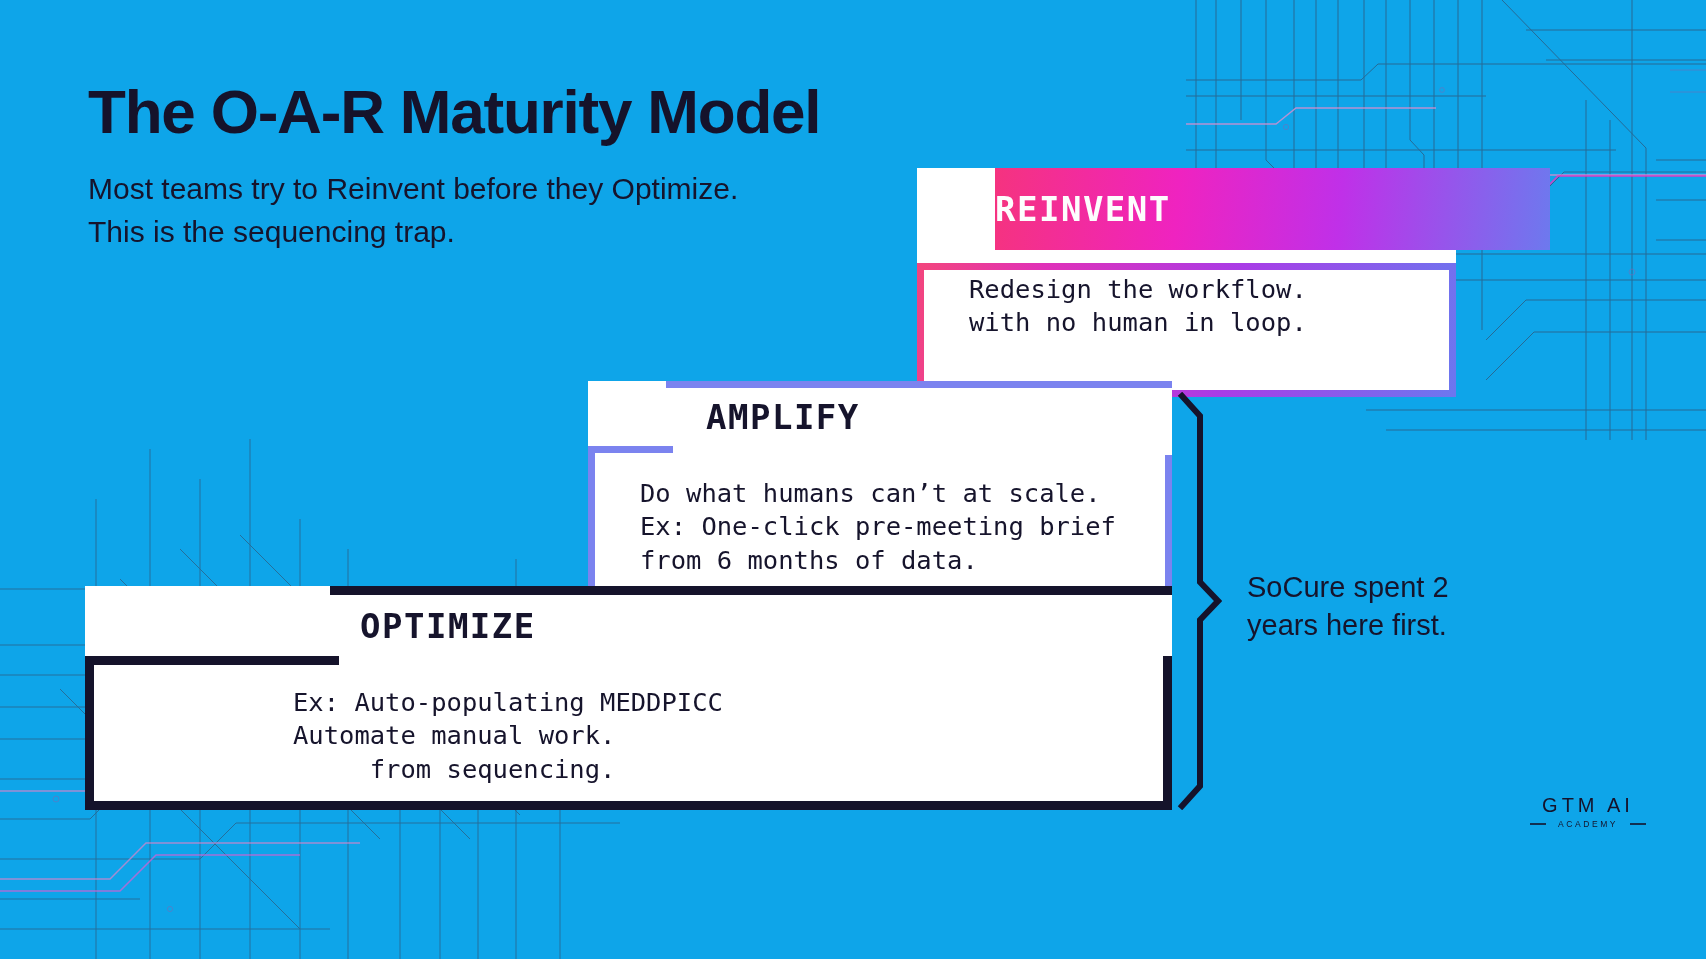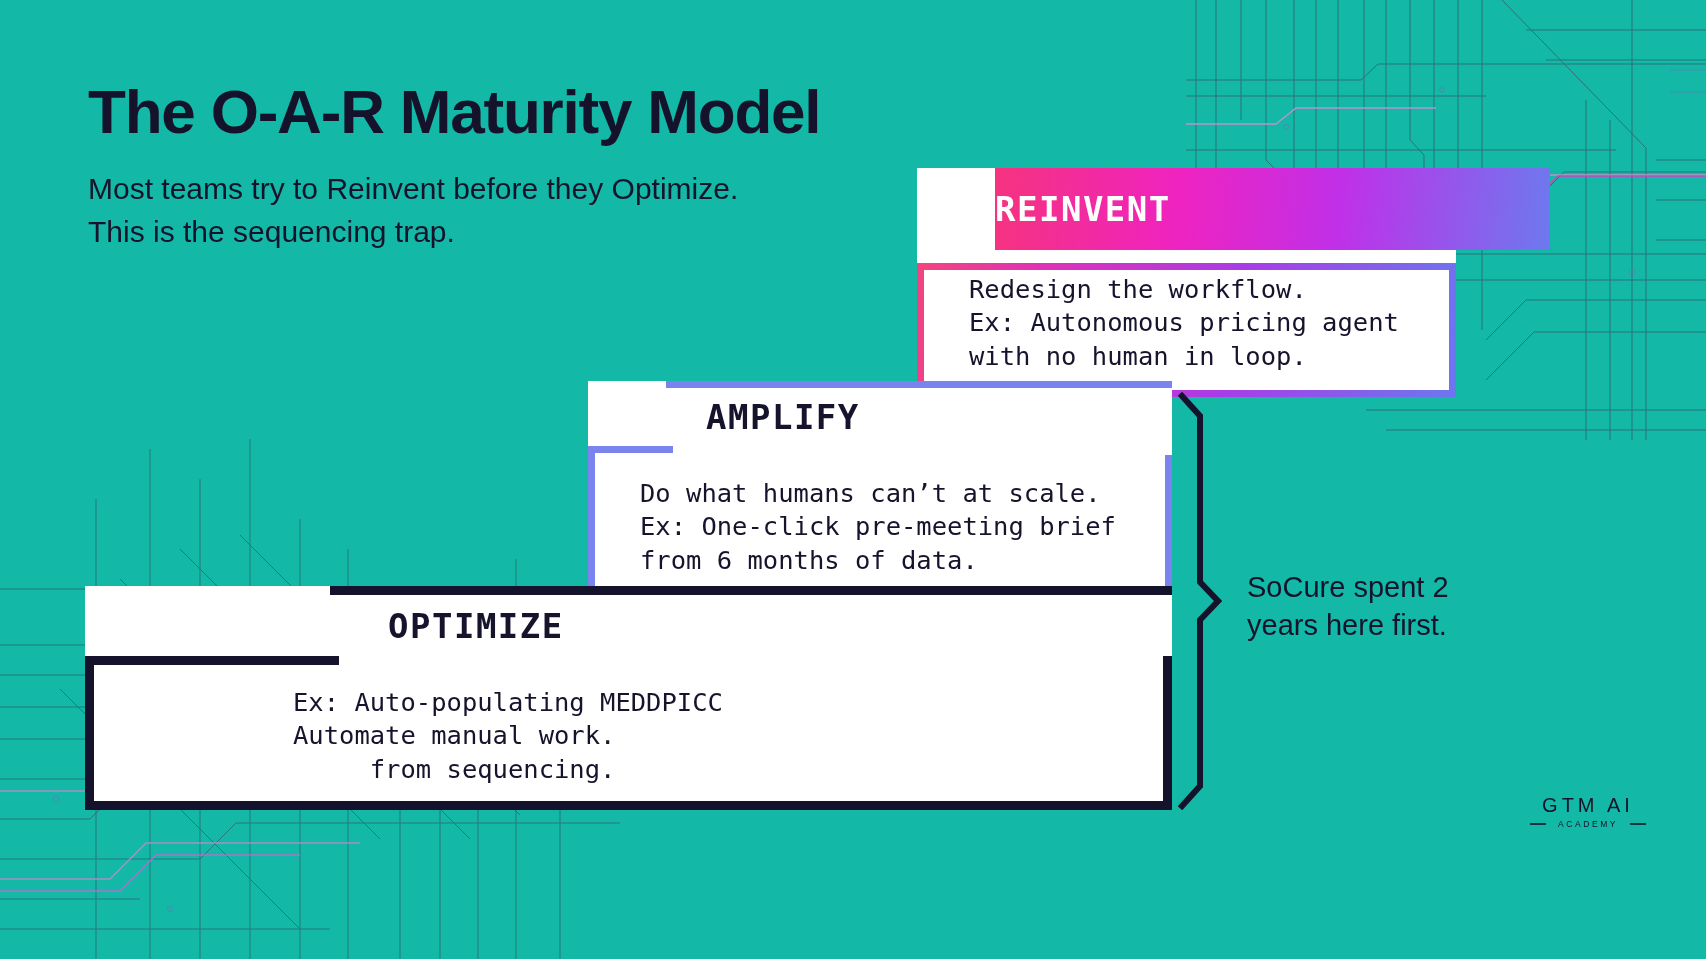--- a/index.html
+++ b/index.html
@@ -7,21 +7,21 @@
     padding: 0;
     background: #ffffff;
   }
   body {
     font-family: "Liberation Sans", sans-serif;
   }
   #canvas {
     position: relative;
     width: 1706px;
     height: 959px;
-    background: #14b8a6;
+    background: #0ea5e9;
     overflow: hidden;
   }
 
   
   .circuit {
     position: absolute;
     pointer-events: none;
     z-index: 0;
   }
   #circuit-tr { top: 0; right: 0; width: 520px; height: 440px; }
@@ -209,21 +209,20 @@
   }
   #optimize-label-wrap {
     position: absolute;
     left: 275px;
     top: 20px;
     z-index: 3;
   }
   #optimize-label-wrap .card-label {
     font-size: 34px;
     color: #16142c;
-    margin-left: 28px;
   }
   #optimize-text {
     position: absolute;
     left: 208px;
     top: 100px;
     z-index: 3;
   }
 
   
   #brace-group {
@@ -345,21 +344,20 @@
     <p id="page-subtitle">Most teams try to Reinvent before they Optimize. This is the sequencing trap.</p>
   </div>
 
   <div id="card-reinvent" class="stair-card">
     <div id="reinvent-frame"></div>
     <div id="reinvent-header">
       <span class="card-label">REINVENT</span>
     </div>
     <div id="reinvent-text">
       <div class="card-body">Redesign the workflow.</div>
-      <div class="card-body">Ex: Autonomous pricing agent</div>
       <div class="card-body">with no human in loop.</div>
     </div>
   </div>
 
   <div id="card-amplify" class="stair-card">
     <div id="amplify-frame-upper"></div>
     <div id="amplify-frame-lower"></div>
     <div id="amplify-notch-mask"></div>
     <div id="amplify-label-wrap">
       <span class="card-label">AMPLIFY</span>

